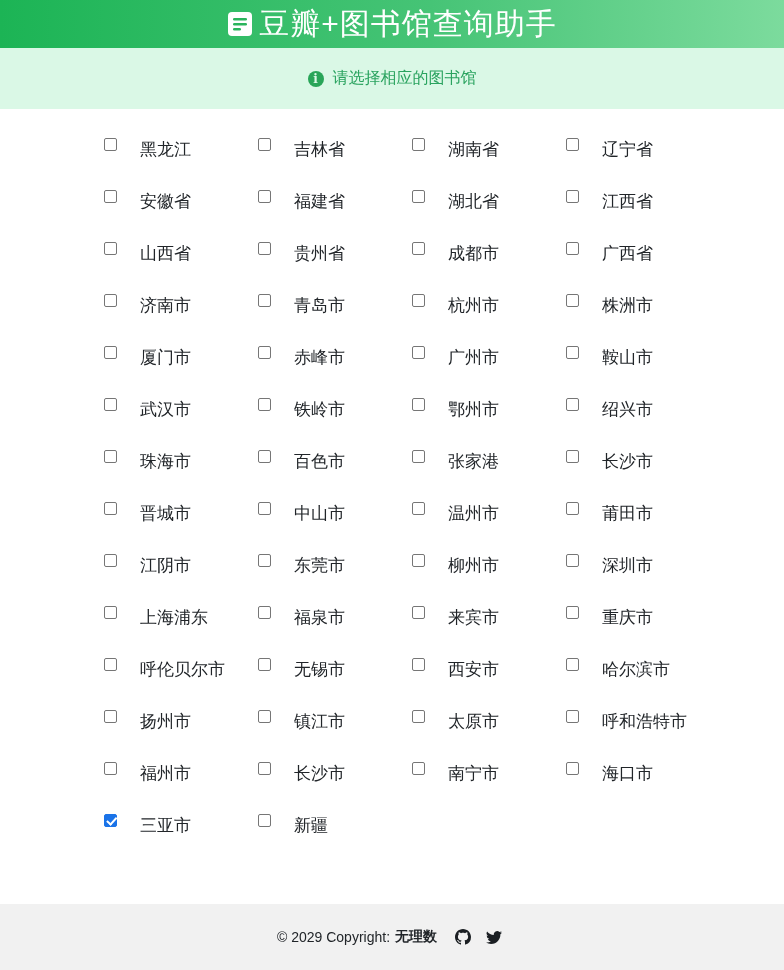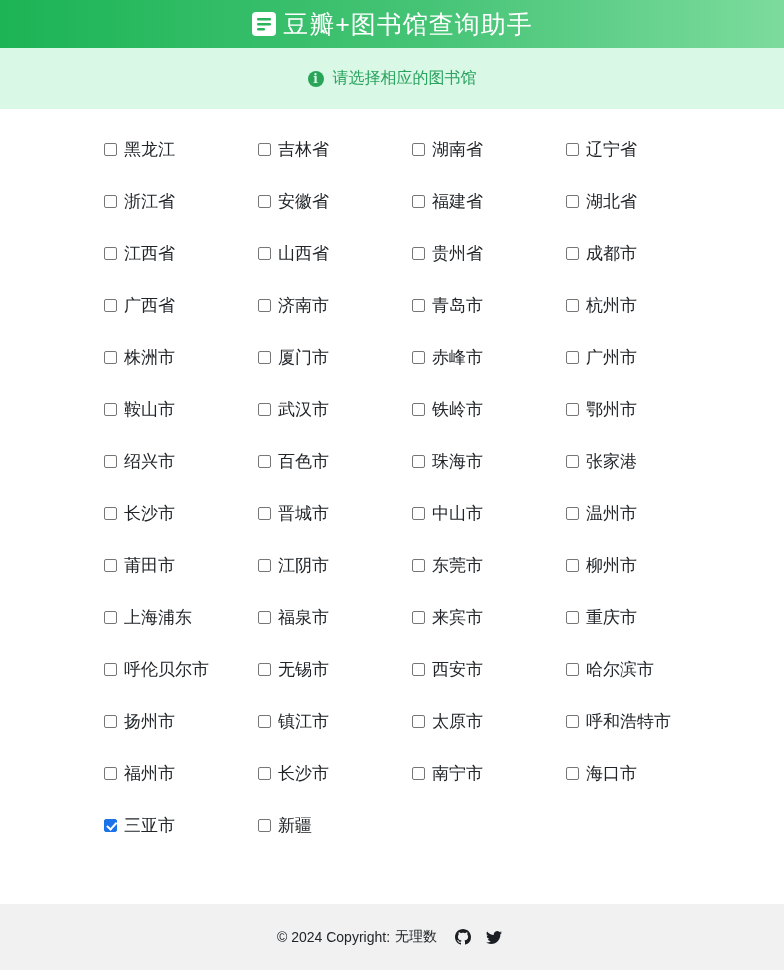--- a/index.html
+++ b/index.html
@@ -20,21 +20,21 @@
     flex: none;
     background: linear-gradient(90deg, #1cb455 0%, #46c476 55%, #7cdb9d 100%);
     display: flex;
     align-items: center;
     justify-content: center;
     gap: 6px;
   }
   .book-icon { width: 26px; height: 26px; display: inline-flex; }
   .app-title {
     color: #ffffff;
-    font-size: 25px;
+    font-size: 30px;
     font-weight: 500;
     letter-spacing: 1px;
     line-height: 1;
   }
 
   
   .notice-bar {
     height: 61px;
     flex: none;
     background: #daf8e6;
@@ -69,22 +69,21 @@
   }
   .library-grid {
     margin-left: 104px;
     display: grid;
     grid-template-columns: repeat(4, 154px);
     grid-auto-rows: 52px;
     align-items: center;
   }
   .lib-item {
     display: inline-flex;
-    align-items: center;
-    gap: 7px;
+    gap: 23px;
     cursor: pointer;
     white-space: nowrap;
   }
   .lib-item input[type="checkbox"] {
     appearance: none;
     -webkit-appearance: none;
     width: 13px; height: 13px;
     border: 1px solid #767676;
     border-radius: 2px;
     background: #ffffff;
@@ -112,21 +111,21 @@
     height: 66px;
     flex: none;
     background: #f1f1f1;
     display: flex;
     align-items: center;
     justify-content: center;
     gap: 5px;
     font-size: 14px;
     color: #212529;
   }
-  .author-name { font-weight: normal; margin-right: 8px; }
+  .author-name { font-weight: bold; margin-right: 8px; }
   .footer-icon-link {
     display: inline-flex;
     align-items: center;
     color: #1b1f23;
     margin: 0 5px;
     text-decoration: none;
   }
   .footer-icon-link svg { display: block; }
 </style>
 </head>
@@ -162,24 +161,20 @@
       <label class="lib-item">
         <input type="checkbox" style="">
         <span class="lib-label">湖南省</span>
       </label>
       <label class="lib-item">
         <input type="checkbox" style="">
         <span class="lib-label">辽宁省</span>
       </label>
       <label class="lib-item">
         <input type="checkbox" style="">
-        <span class="lib-label">浙江省</span>
-      </label>
-      <label class="lib-item">
-        <input type="checkbox" style="">
         <span class="lib-label">安徽省</span>
       </label>
       <label class="lib-item">
         <input type="checkbox" style="">
         <span class="lib-label">福建省</span>
       </label>
       <label class="lib-item">
         <input type="checkbox" style="">
         <span class="lib-label">湖北省</span>
       </label>
@@ -246,28 +241,28 @@
       <label class="lib-item">
         <input type="checkbox" style="">
         <span class="lib-label">鄂州市</span>
       </label>
       <label class="lib-item">
         <input type="checkbox" style="">
         <span class="lib-label">绍兴市</span>
       </label>
       <label class="lib-item">
         <input type="checkbox" style="">
+        <span class="lib-label">珠海市</span>
+      </label>
+      <label class="lib-item">
+        <input type="checkbox" style="">
         <span class="lib-label">百色市</span>
       </label>
       <label class="lib-item">
         <input type="checkbox" style="">
-        <span class="lib-label">珠海市</span>
-      </label>
-      <label class="lib-item">
-        <input type="checkbox" style="">
         <span class="lib-label">张家港</span>
       </label>
       <label class="lib-item">
         <input type="checkbox" style="">
         <span class="lib-label">长沙市</span>
       </label>
       <label class="lib-item">
         <input type="checkbox" style="">
         <span class="lib-label">晋城市</span>
       </label>
@@ -287,20 +282,24 @@
         <input type="checkbox" style="">
         <span class="lib-label">江阴市</span>
       </label>
       <label class="lib-item">
         <input type="checkbox" style="">
         <span class="lib-label">东莞市</span>
       </label>
       <label class="lib-item">
         <input type="checkbox" style="">
         <span class="lib-label">柳州市</span>
+      </label>
+      <label class="lib-item">
+        <input type="checkbox" style="">
+        <span class="lib-label">深圳市</span>
       </label>
       <label class="lib-item">
         <input type="checkbox" style="">
         <span class="lib-label">上海浦东</span>
       </label>
       <label class="lib-item">
         <input type="checkbox" style="">
         <span class="lib-label">福泉市</span>
       </label>
       <label class="lib-item">
@@ -364,21 +363,21 @@
         <span class="lib-label">三亚市</span>
       </label>
       <label class="lib-item">
         <input type="checkbox" style="">
         <span class="lib-label">新疆</span>
       </label>
     </div>
 </main>
 
 <footer class="page-footer">
-  <span>© 2024 Copyright:</span>
+  <span>© 2029 Copyright:</span>
   <span class="author-name">无理数</span>
   <a class="footer-icon-link" href="#">
     <svg width="16" height="16" viewBox="0 0 16 16" fill="currentColor" aria-hidden="true">
       <path d="M8 0C3.58 0 0 3.58 0 8c0 3.54 2.29 6.53 5.47 7.59.4.07.55-.17.55-.38 0-.19-.01-.82-.01-1.49-2.01.37-2.53-.49-2.69-.94-.09-.23-.48-.94-.82-1.13-.28-.15-.68-.52-.01-.53.63-.01 1.08.58 1.23.82.72 1.21 1.87.87 2.33.66.07-.52.28-.87.51-1.07-1.78-.2-3.64-.89-3.64-3.95 0-.87.31-1.59.82-2.15-.08-.2-.36-1.02.08-2.12 0 0 .67-.21 2.2.82.64-.18 1.32-.27 2-.27s1.36.09 2 .27c1.53-1.04 2.2-.82 2.2-.82.44 1.1.16 1.92.08 2.12.51.56.82 1.27.82 2.15 0 3.07-1.87 3.75-3.65 3.95.29.25.54.73.54 1.48 0 1.07-.01 1.93-.01 2.2 0 .21.15.46.55.38A8.01 8.01 0 0 0 16 8c0-4.42-3.58-8-8-8z"></path>
     </svg>
   </a>
   <a class="footer-icon-link" href="#">
     <svg width="16" height="16" viewBox="0 0 16 16" fill="currentColor" aria-hidden="true">
       <path d="M5.026 15c6.038 0 9.341-5.003 9.341-9.334 0-.14 0-.282-.006-.422A6.685 6.685 0 0 0 16 3.542a6.658 6.658 0 0 1-1.889.518 3.301 3.301 0 0 0 1.447-1.817 6.533 6.533 0 0 1-2.087.793A3.286 3.286 0 0 0 7.875 6.03a9.325 9.325 0 0 1-6.767-3.429 3.289 3.289 0 0 0 1.018 4.382A3.323 3.323 0 0 1 .64 6.575v.045a3.288 3.288 0 0 0 2.632 3.218 3.203 3.203 0 0 1-.865.115 3.23 3.23 0 0 1-.614-.057 3.283 3.283 0 0 0 3.067 2.277A6.588 6.588 0 0 1 .78 13.58a6.32 6.32 0 0 1-.78-.045A9.344 9.344 0 0 0 5.026 15z"></path>
     </svg>

